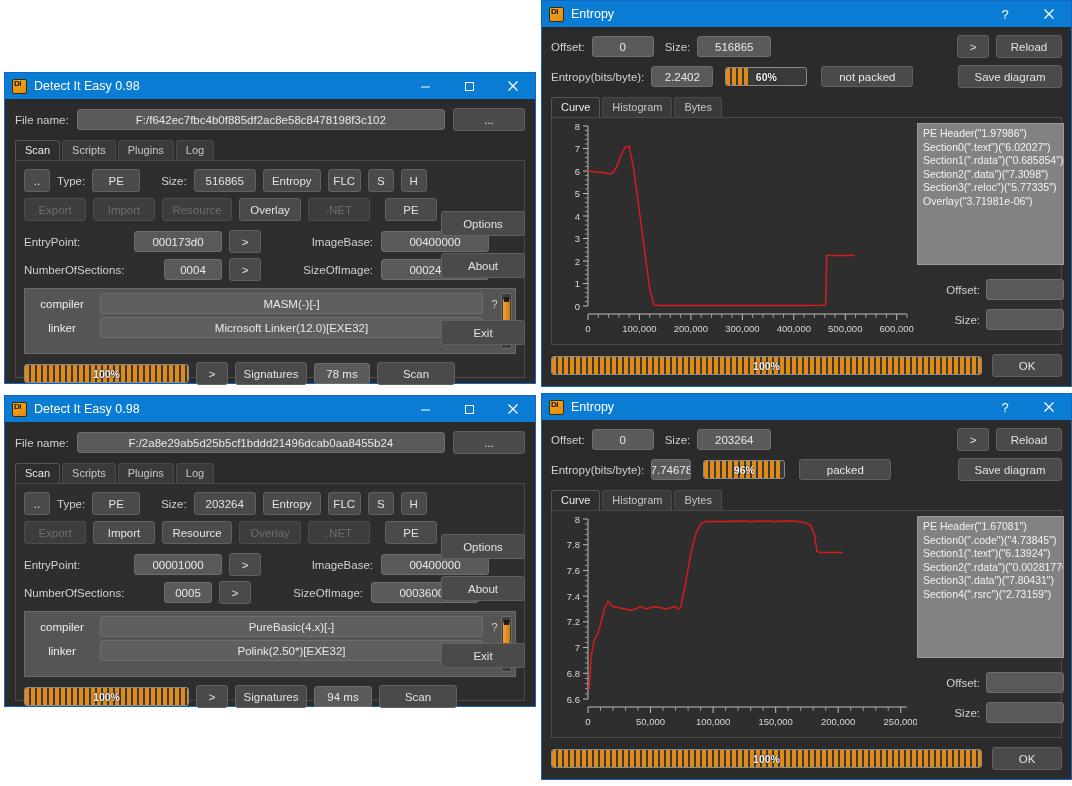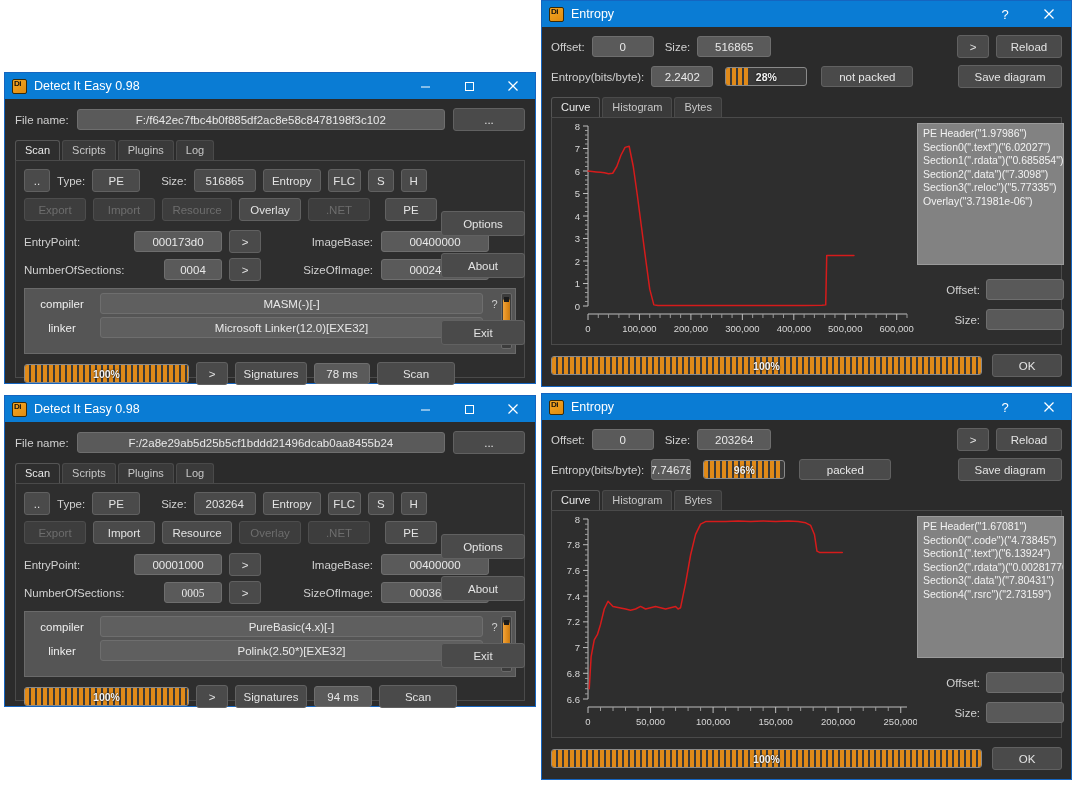--- a/index.html
+++ b/index.html
@@ -297,21 +297,21 @@
         <div class="row" style="margin-top:9px;">
           <span class="lbl" style="width:110px;">EntryPoint:</span>
           <div class="field" style="width:88px;">00001000</div>
           <div class="btn" style="width:32px; margin-left:7px;">&gt;</div>
           <span class="lbl" style="width:112px; text-align:right;">ImageBase:</span>
           <div class="field" style="width:108px; margin-left:8px;">00400000</div>
         </div>
 
         <div class="row" style="margin-top:5px;">
           <span class="lbl" style="width:110px;">NumberOfSections:</span>
-          <div class="field" style="width:58px; margin-left:30px;font-family:Liberation Serif, serif;">0005</div>
+          <div class="field" style="width:48px; margin-left:30px;">0005</div>
           <div class="btn" style="width:32px; margin-left:7px;">&gt;</div>
           <span class="lbl" style="width:112px; text-align:right;">SizeOfImage:</span>
           <div class="field" style="width:108px; margin-left:8px;">00036000</div>
         </div>
 
         <div class="panel" style="margin-top:7px; height:66px; background:#555555; border-color:#6a6a6a; display:flex; padding:4px 3px 4px 4px;">
           <div style="flex:1 1 auto;">
             <div class="row" style="gap:5px;">
               <span class="lbl" style="width:66px; text-align:center; color:#efefef;">compiler</span>
               <div class="field" style="flex:1 1 auto; background:#5f5f5f;">PureBasic(4.x)[-]</div>
@@ -373,21 +373,21 @@
         <div style="flex:1 1 auto;"></div>
         <div class="btn" style="width:32px;">&gt;</div>
         <div class="btn" style="width:66px;">Reload</div>
       </div>
 
       <div class="row" style="gap:7px; margin-top:7px;">
         <span class="lbl">Entropy(bits/byte):</span>
         <div class="field" style="width:62px;">2.2402</div>
         <div class="prog part" id="e0prog" style="width: 82px; margin-left: 5px; --w: 28%;">
           <div class="fill"></div>
-          <div class="ptext">28%</div>
+          <div class="ptext">60%</div>
         </div>
         <div class="field" style="width:92px; margin-left:7px; background:#4a4a4a; border-color:#616161;">not packed</div>
         <div style="flex:1 1 auto;"></div>
         <div class="btn" style="width:104px;">Save diagram</div>
       </div>
 
       <div class="tabs">
         <div class="tab active">Curve</div>
         <div class="tab">Histogram</div>
         <div class="tab">Bytes</div>

